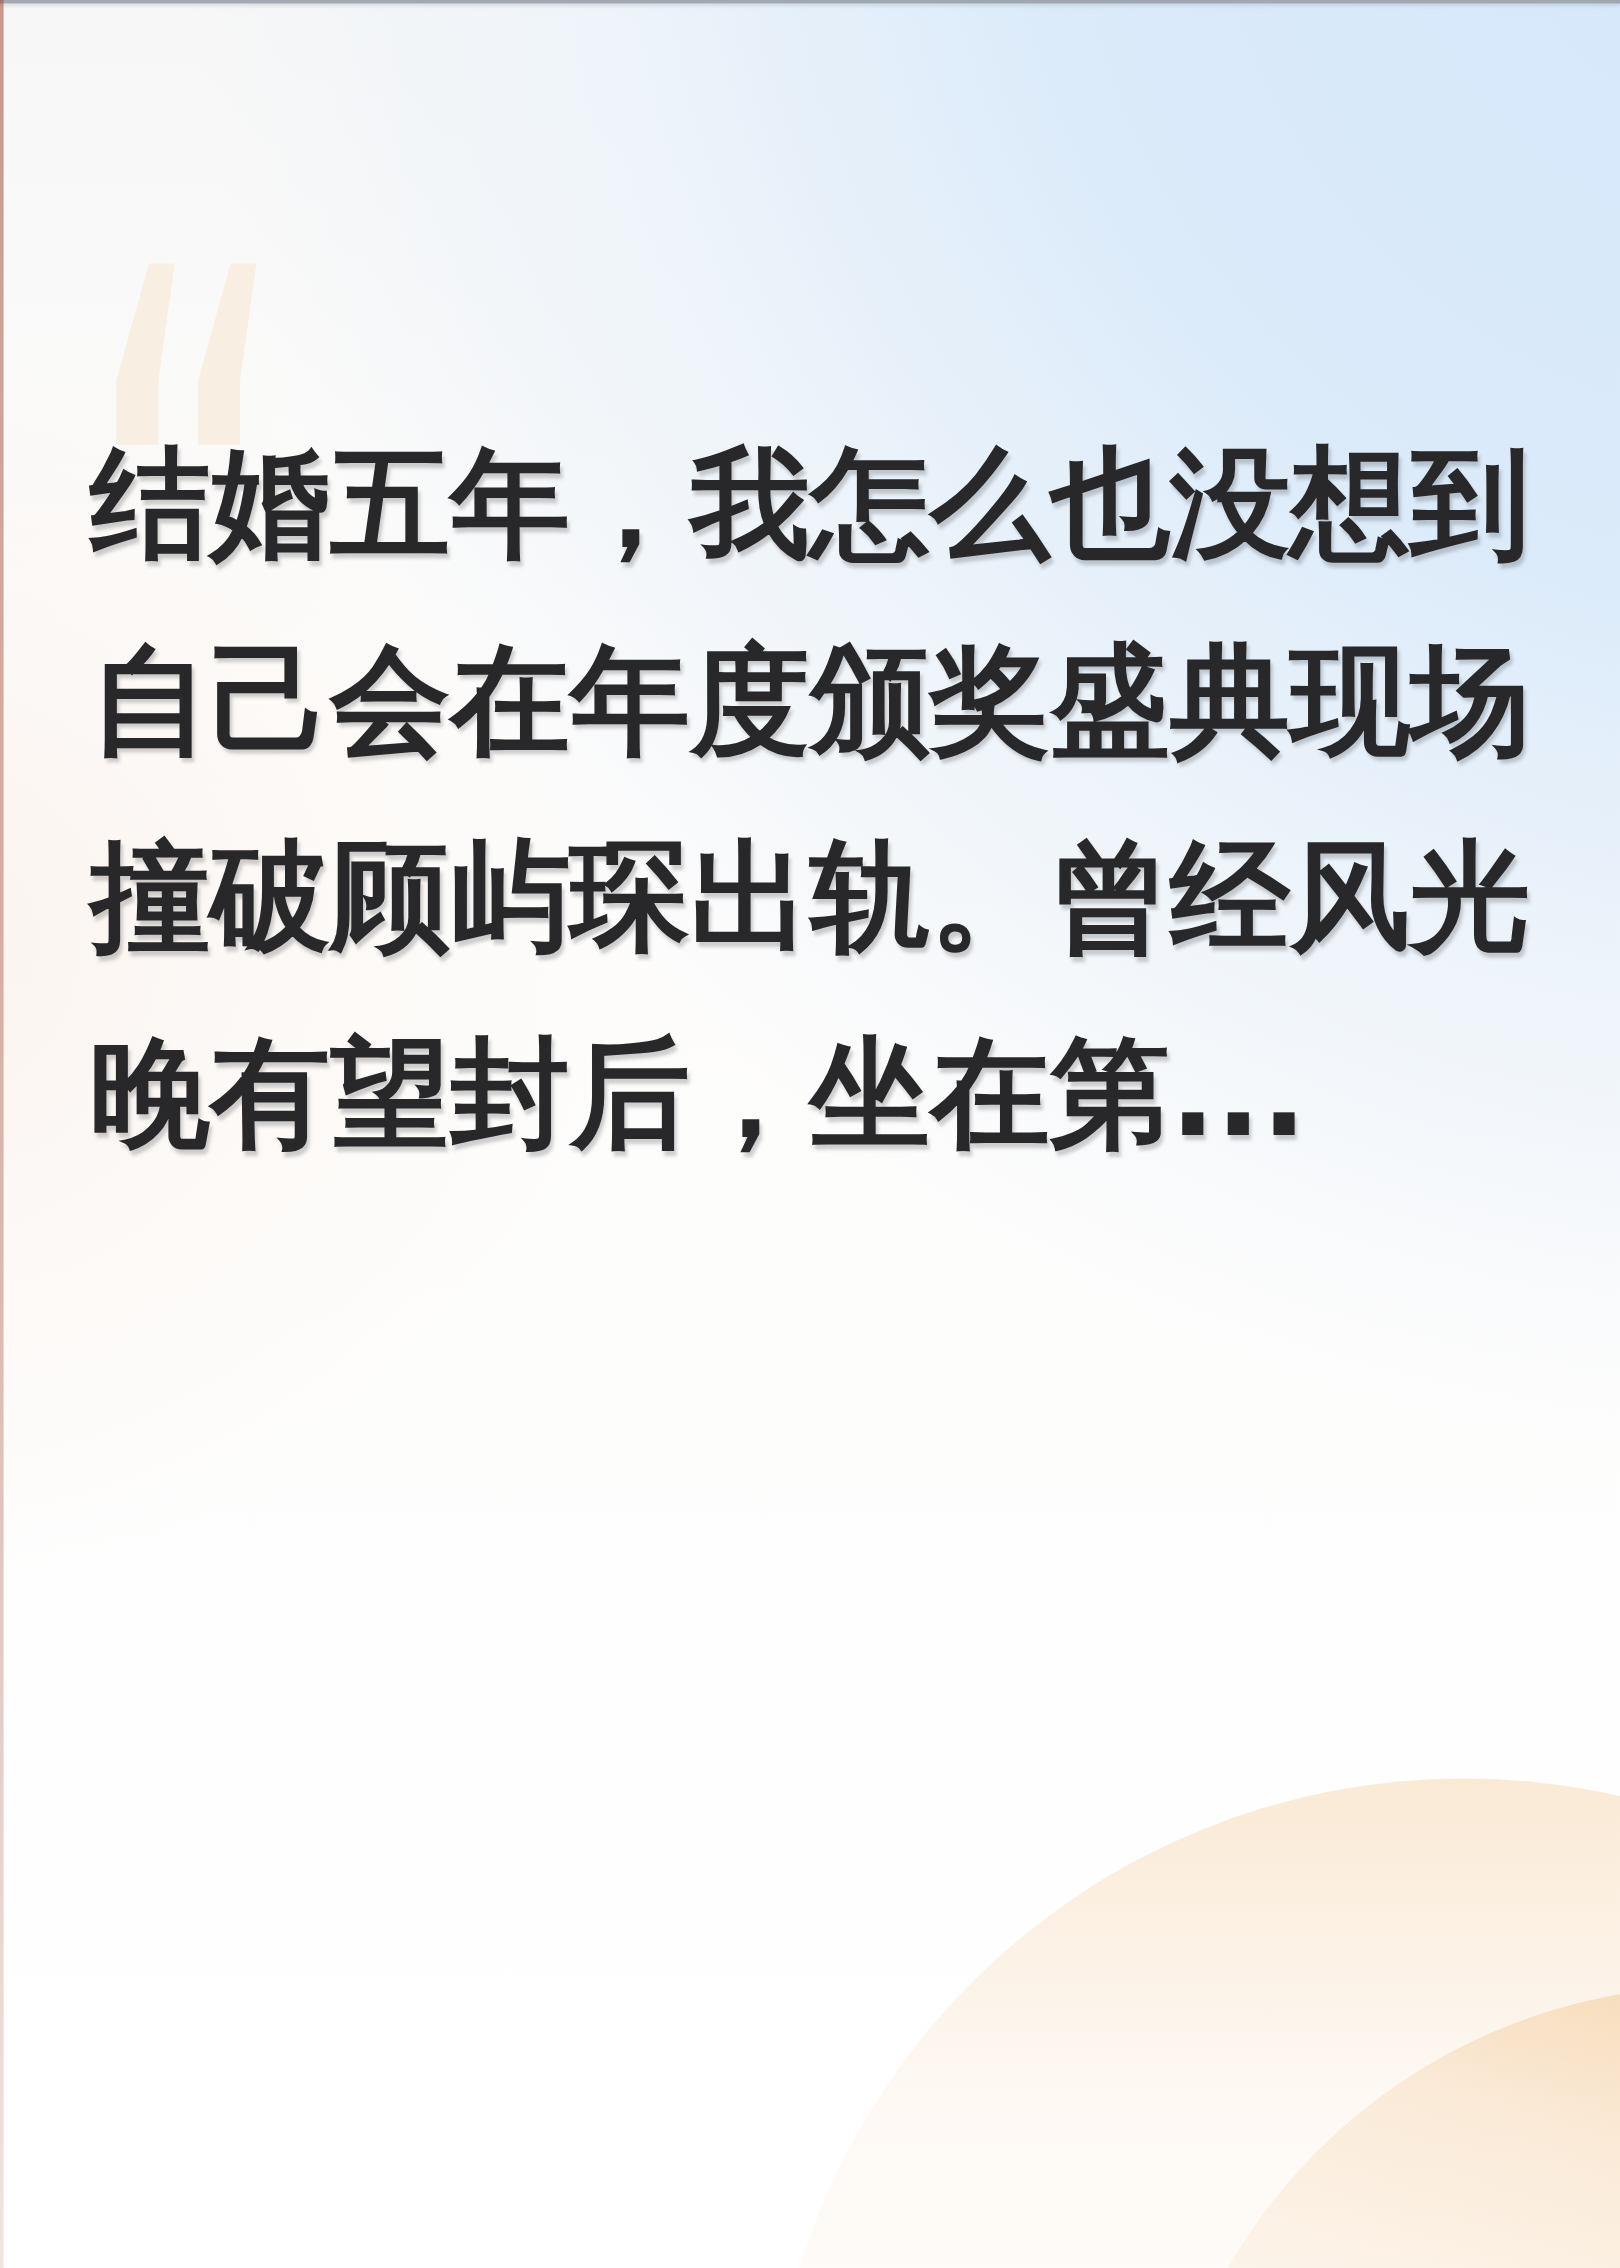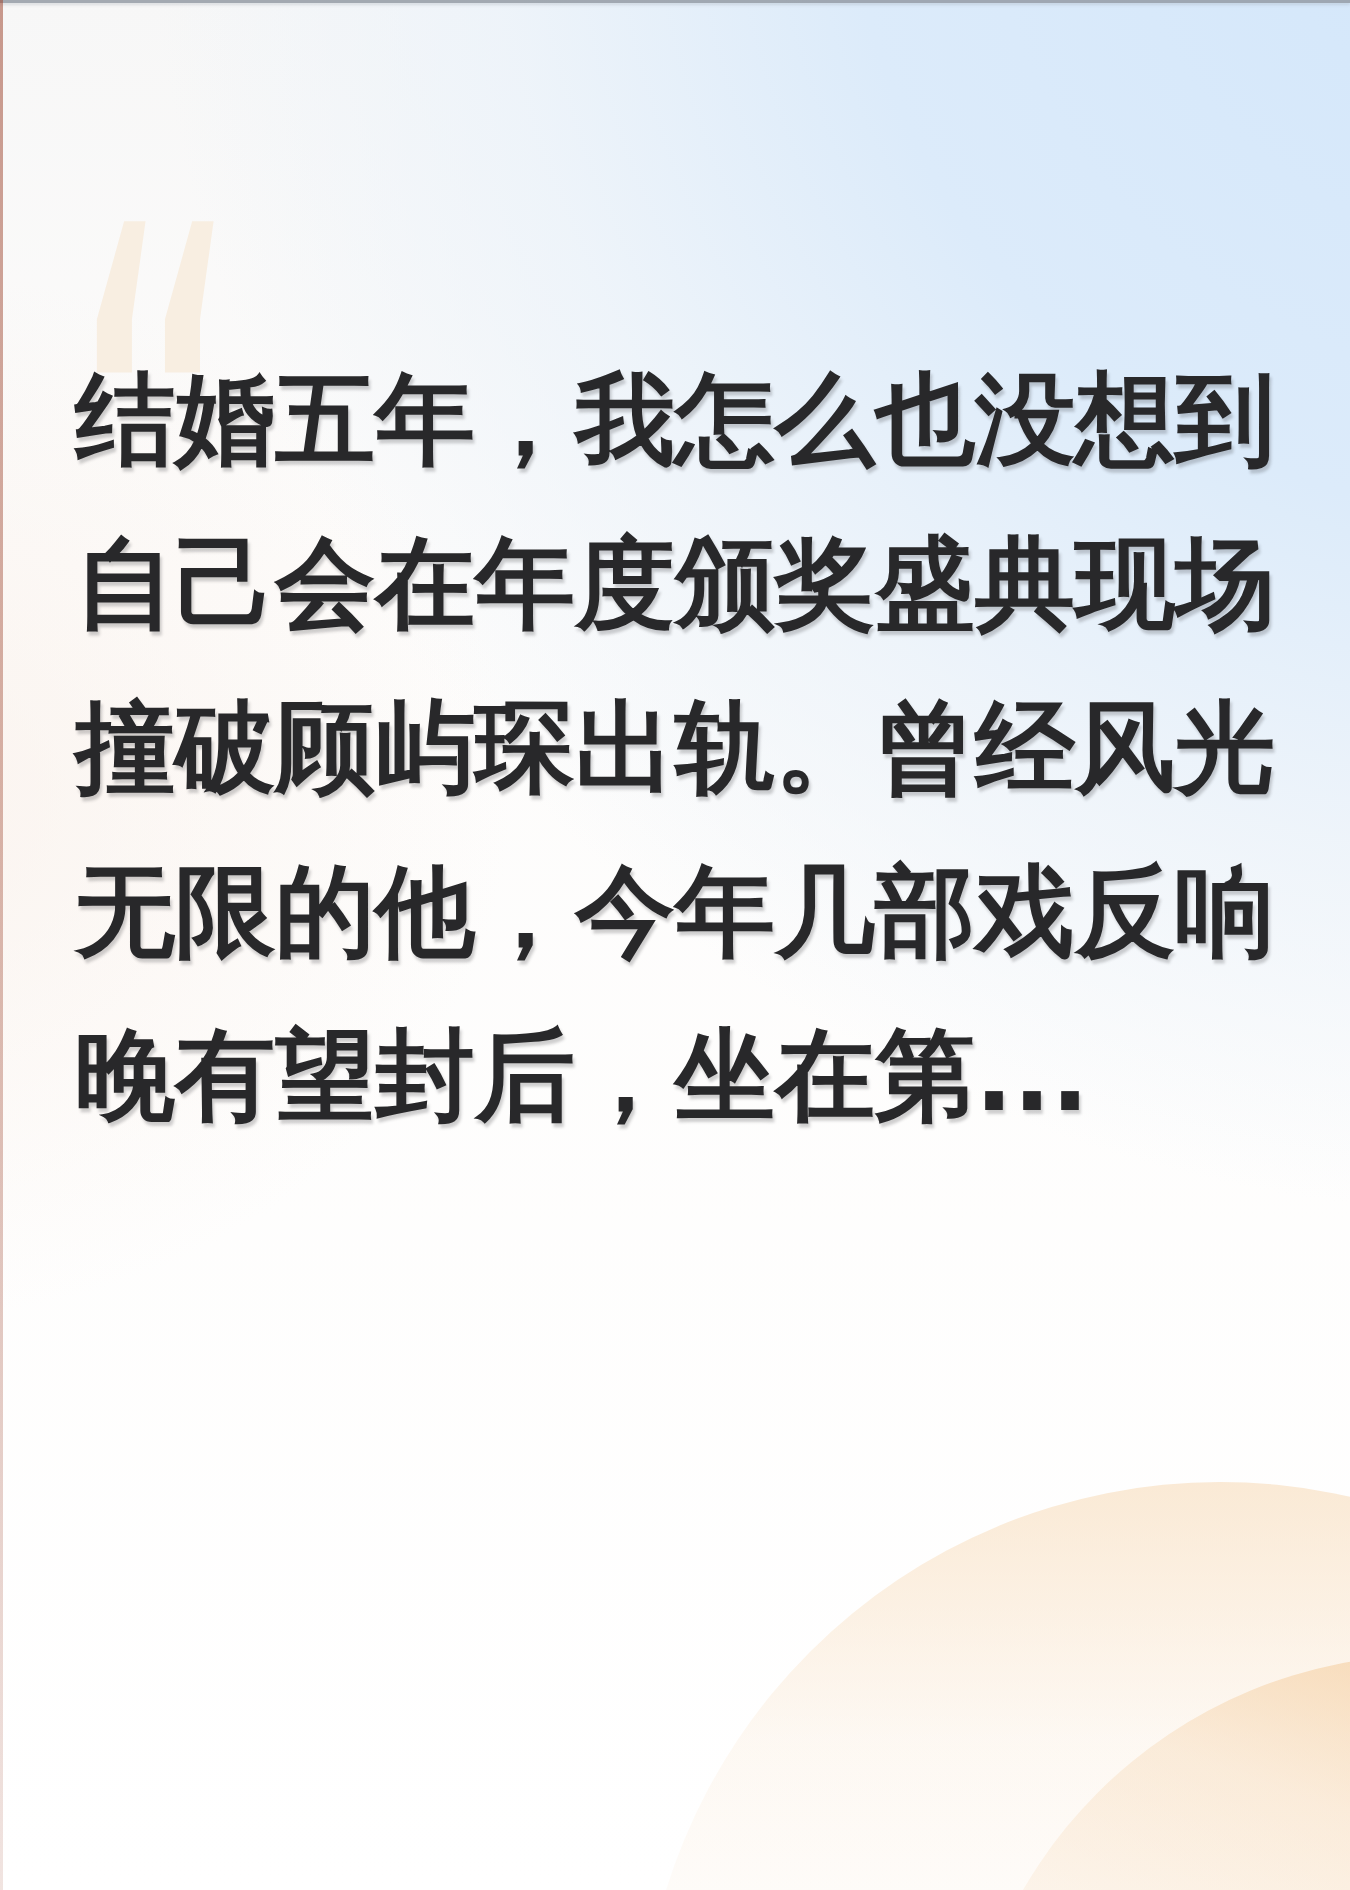--- a/index.html
+++ b/index.html
@@ -101,20 +101,19 @@
 
   <div class="peach-circle-large"></div>
   <div class="peach-circle-small"></div>
 
   <span class="quote-mark">“</span>
 
   <div class="story">
     <div class="line">结婚五年，我怎么也没想到</div>
     <div class="line">自己会在年度颁奖盛典现场</div>
     <div class="line">撞破顾屿琛出轨。曾经风光</div>
-    <div class="line">无限的他，今年几部戏反响</div>
     <div class="line">晚有望封后，坐在第...</div>
   </div>
 
   <div class="edge-top"></div>
   <div class="edge-left"></div>
 
 </div>
 
 </body></html>

